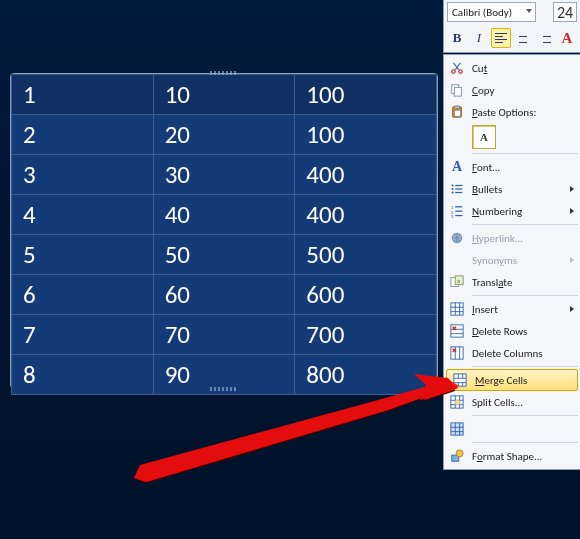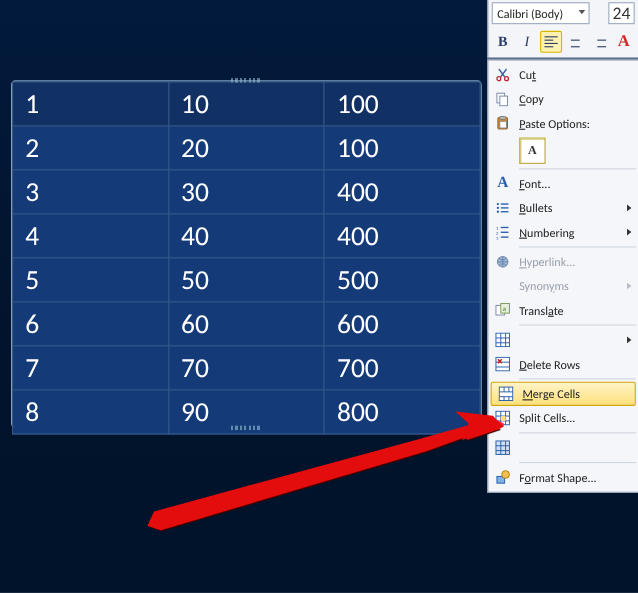--- a/index.html
+++ b/index.html
@@ -197,30 +197,41 @@
   </div>
   <div class="sep"></div>
 
   <div class="item sub">
     <div class="icon-cell">
           <svg class="ic" width="14" height="14" viewBox="0 0 16 16">
             <rect x="1" y="1" width="14" height="14" fill="#fff" stroke="#2a5fab"></rect>
             <path d="M1 6H15M1 11H15M6 1V15M11 1V15" stroke="#2a5fab" stroke-width="1"></path>
           </svg>
         </div>
+    <div class="lbl"><span class="acc">I</span><span>nsert</span></div>
   </div>
   <div class="item">
     <div class="icon-cell">
           <svg class="ic" width="14" height="14" viewBox="0 0 16 16">
             <rect x="1" y="1" width="14" height="14" fill="#fff" stroke="#2a5fab"></rect>
             <path d="M1 6H15M1 11H15" stroke="#2a5fab"></path>
             <path d="M3 3 L7 7 M7 3 L3 7" stroke="#c22" stroke-width="1.6"></path>
           </svg>
         </div>
     <div class="lbl"><span class="acc">D</span><span>elete Rows</span></div>
+  </div>
+  <div class="item">
+    <div class="icon-cell">
+          <svg class="ic" width="14" height="14" viewBox="0 0 16 16">
+            <rect x="1" y="1" width="14" height="14" fill="#fff" stroke="#2a5fab"></rect>
+            <path d="M6 1V15M11 1V15" stroke="#2a5fab"></path>
+            <path d="M3 3 L7 7 M7 3 L3 7" stroke="#c22" stroke-width="1.6"></path>
+          </svg>
+        </div>
+    <div class="lbl"><span>Delete Columns</span></div>
   </div>
   <div class="sep"></div>
 
   <div class="item hover">
     <div class="icon-cell">
           <svg class="ic" width="14" height="14" viewBox="0 0 16 16">
             <rect x="1" y="1" width="14" height="14" fill="#fff" stroke="#2a5fab"></rect>
             <path d="M1 6H15M1 11H15M6 1V6M11 1V6M6 11V15M11 11V15" stroke="#2a5fab"></path>
           </svg>
         </div>

